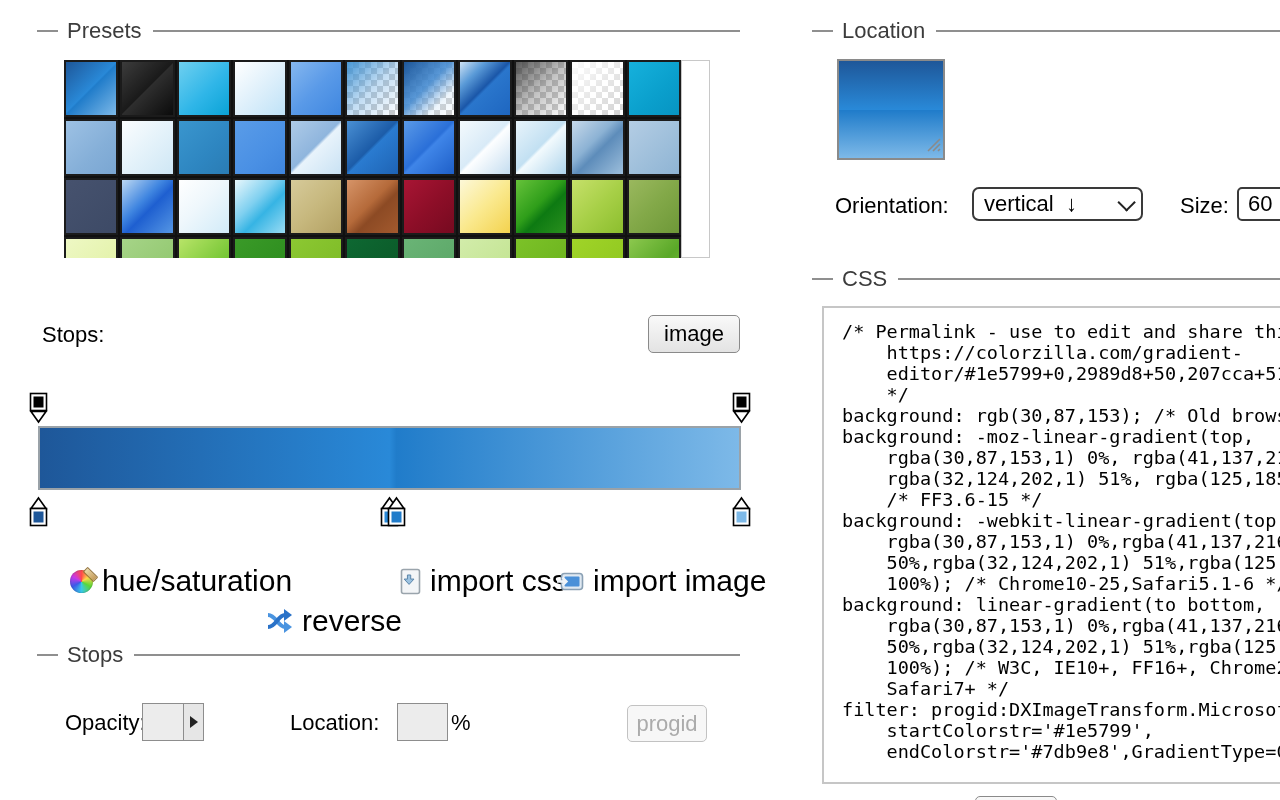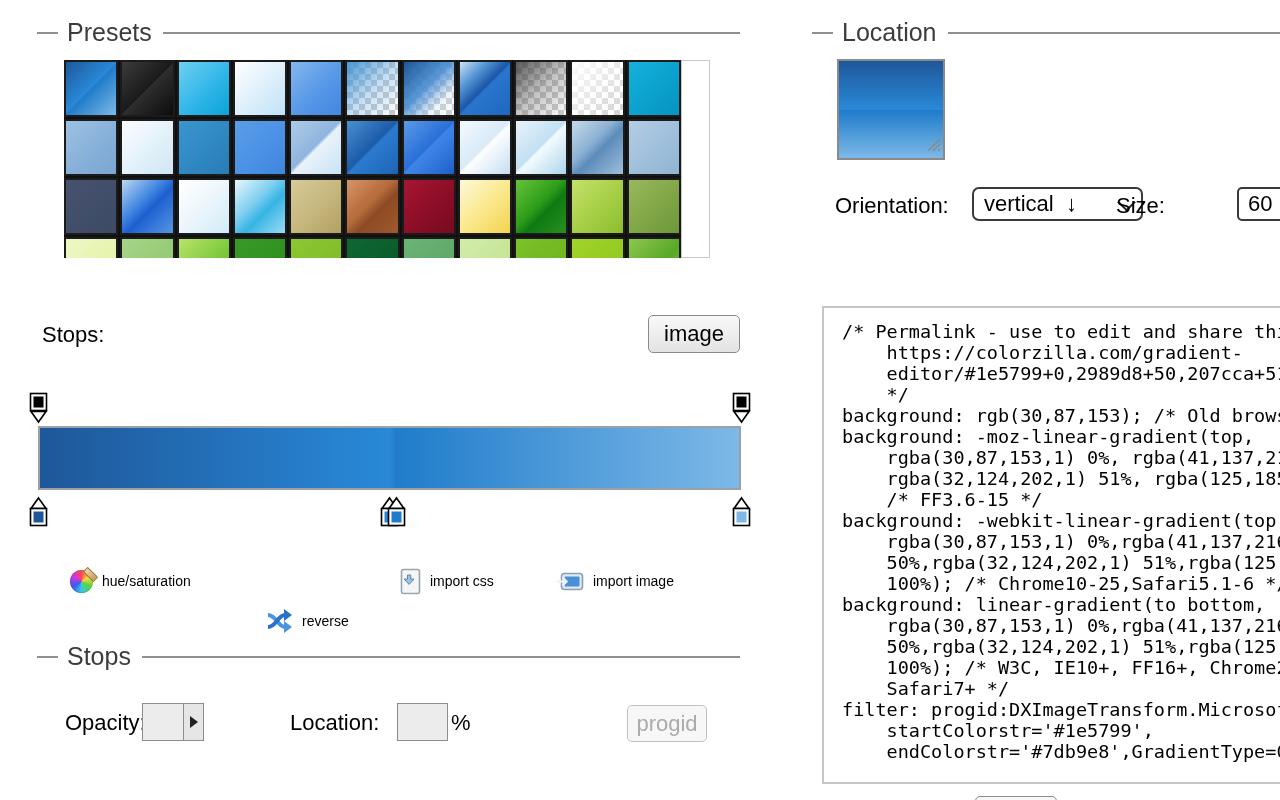--- a/index.html
+++ b/index.html
@@ -1,20 +1,20 @@
 <!DOCTYPE html>
 <html><head>
 <meta charset="utf-8">
 <style>
   html,body{margin:0;padding:0;background:#fff;}
   #screen{position:relative;width:1280px;height:800px;overflow:hidden;background:#fff;
           font-family:"Liberation Sans",sans-serif;color:#000;}
   .abs{position:absolute;}
   
-  .legend{display:flex;align-items:center;font-size:25px;color:#3c3c3c;}
+  .legend{display:flex;align-items:center;font-size:22px;color:#3c3c3c;}
   .legend .dash{width:21px;height:2px;background:#8f8f8f;margin-right:9px;flex:none;}
   .legend .line{flex:1;height:2px;background:#8f8f8f;margin-left:11px;}
   
   #presets-box{display:flex;}
   #presets-grid{width:617px;height:198px;overflow:hidden;display:grid;
     grid-template-columns:repeat(11,1fr);grid-auto-rows:57px;gap:2px;background:#101010;}
   #presets-grid .cell{border:2px solid #1b1b1b;cursor:pointer;}
   #presets-scroll{width:27px;height:196px;background:#fff;border:1px solid #c8c8c8;}
   
   .label{font-size:22px;color:#000;}
@@ -22,21 +22,21 @@
     font-family:"Liberation Sans",sans-serif;font-size:22px;padding:0 8px;background:#fff;}
   .btn{box-sizing:border-box;border:1px solid #8a8a8a;border-radius:5px;
     background:linear-gradient(#f9f9f9,#e3e3e3);font-family:"Liberation Sans",sans-serif;
     font-size:22px;color:#000;cursor:pointer;display:flex;align-items:center;justify-content:center;}
   .btn.disabled{border-color:#c2c2c2;background:#f7f7f7;color:#ababab;cursor:default;}
   
   #gradient-bar{box-sizing:border-box;border:2px solid #9aa2a8;cursor:crosshair;}
   .stop{position:absolute;top:0;width:19px;height:32px;cursor:pointer;}
   
   .tool{display:flex;align-items:center;gap:9px;cursor:pointer;height:30px;}
-  .tool .tlabel{font-size:14px;}
+  .tool .tlabel{font-size:30px;}
   .wheel{width:23px;height:23px;border-radius:50%;position:relative;flex:none;
     background:conic-gradient(from 0deg,#ff4a4a,#ffd84a,#58d838,#38c8e8,#3a5ae8,#c838e8,#ff4a4a);
     box-shadow:inset 0 0 2px rgba(0,0,0,.35);}
   .wheel::after{content:"";position:absolute;width:5px;height:13px;right:-1px;top:-3px;
     background:linear-gradient(#ead9a8,#c49a58);border:1px solid #96763e;border-radius:1px;
     transform:rotate(-45deg);}
   
   .mini{box-sizing:border-box;border:1px solid #8d8d8d;background:#ececec;}
   #opacity-combo{display:flex;}
   #opacity-combo .fld{width:42px;height:38px;}
@@ -225,23 +225,28 @@
         <path d="M15 3 L3 15 M15 8 L8 15 M15 13 L13 15" stroke="#8a8a8a" stroke-width="1.6" fill="none"></path>
       </svg>
     </span>
   </div>
 
   <div class="abs label" style="left:835px;top:193px;">Orientation:</div>
   <div class="abs select" style="left:972px;top:187px;width:171px;height:34px;">
     <span style="white-space:pre;text-align:right;">vertical  ↓</span>
     <span class="chev"></span>
   </div>
-  <div class="abs label" style="left:1116px;top:193px;">Size:</div>
+  <div class="abs label" style="left:1180px;top:193px;">Size:</div>
   <input class="abs darkinput" type="text" style="left: 1237px; top: 187px; width: 120px; height: 34px;" value="60">
 
+  <div class="abs legend" style="left:812px;top:266px;width:468px;">
+    <span class="dash"></span>
+    <span>CSS</span>
+    <span class="line"></span>
+  </div>
 
   <div id="css-box" class="abs" style="left:822px;top:306px;width:600px;height:478px;">
     <pre>/* Permalink - use to edit and share this gradient:
     https://colorzilla.com/gradient-
     editor/#1e5799+0,2989d8+50,207cca+51,7db9e8+100;Blue+Gloss+Default
     */
 background: rgb(30,87,153); /* Old browsers */
 background: -moz-linear-gradient(top,
     rgba(30,87,153,1) 0%, rgba(41,137,216,1) 50%,
     rgba(32,124,202,1) 51%, rgba(125,185,232,1) 100%);

